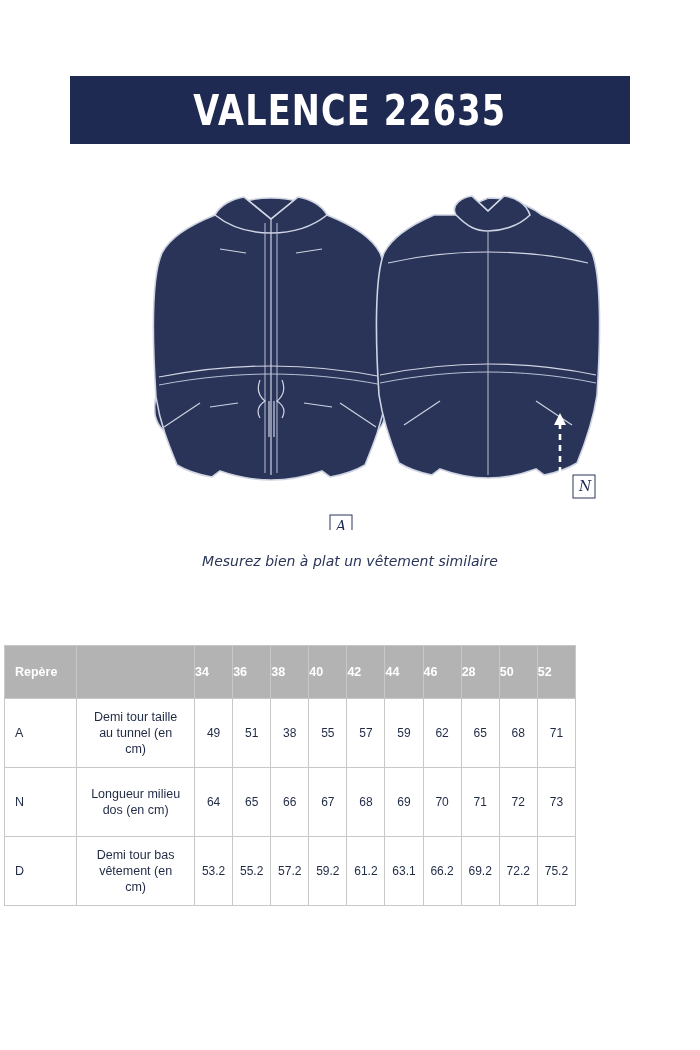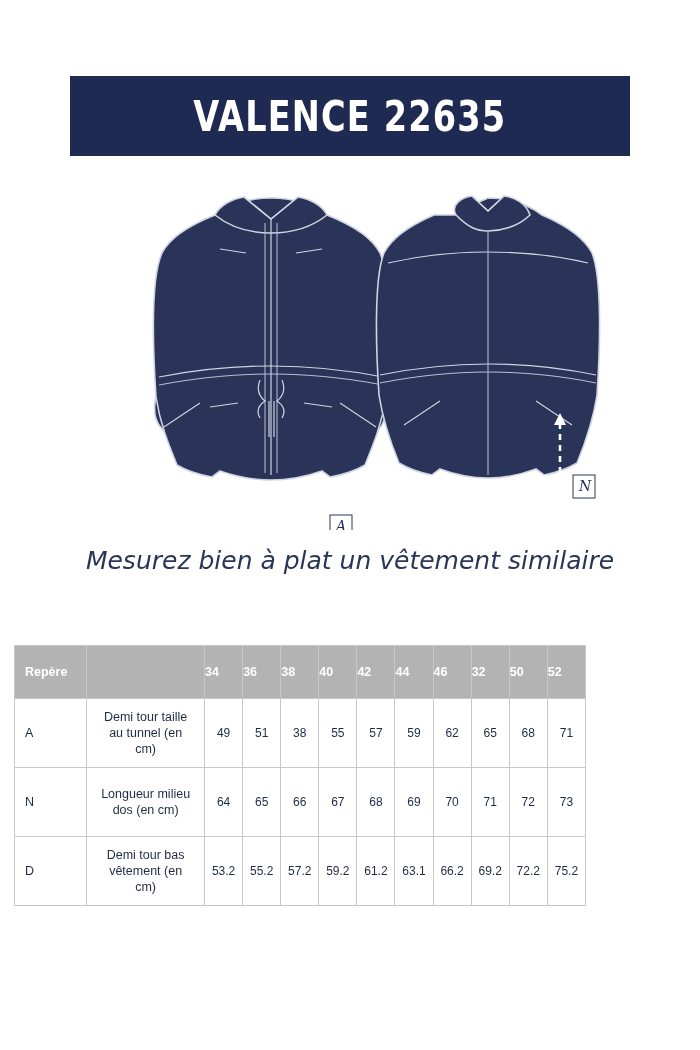--- a/index.html
+++ b/index.html
@@ -15,21 +15,21 @@
     position: relative;
     overflow: hidden;
   }
 
   
   .title-banner {
     position: absolute;
     left: 70px;
     top: 76px;
     width: 560px;
-    height: 80px;
+    height: 68px;
     background: #1e2a52;
     display: flex;
     align-items: center;
     justify-content: center;
   }
   .title-text {
     color: #ffffff;
     font-family: "DejaVu Sans", sans-serif;
     font-size: 43px;
     font-weight: bold;
@@ -53,29 +53,29 @@
 
   
   .instructions {
     position: absolute;
     left: 0;
     top: 548px;
     width: 700px;
     text-align: center;
     font-family: "DejaVu Sans", sans-serif;
     font-style: italic;
-    font-size: 25px;
+    font-size: 14px;
     line-height: 26px;
     color: #2a3558;
   }
 
   
   .size-table {
     position: absolute;
-    left: 14px;
+    left: 4px;
     top: 645px;
     width: 572px;
     border-collapse: collapse;
     font-family: "Liberation Sans", sans-serif;
   }
   .size-table th,
   .size-table td {
     border: 1px solid #c8c8c8;
     padding: 0;
   }
@@ -257,21 +257,21 @@
     <tr>
       <th class="repere-head">Repère</th>
       <th class="blank-head"></th>
       <th class="sizecol">34</th>
       <th class="sizecol">36</th>
       <th class="sizecol">38</th>
       <th class="sizecol">40</th>
       <th class="sizecol">42</th>
       <th class="sizecol">44</th>
       <th class="sizecol">46</th>
-      <th class="sizecol">32</th>
+      <th class="sizecol">28</th>
       <th class="sizecol">50</th>
       <th class="sizecol">52</th>
     </tr>
   </thead>
   <tbody>
     <tr>
       <td class="code-cell">A</td>
       <td class="label-cell">Demi tour taille au tunnel (en cm)</td>
       <td>49</td>
       <td>51</td>

